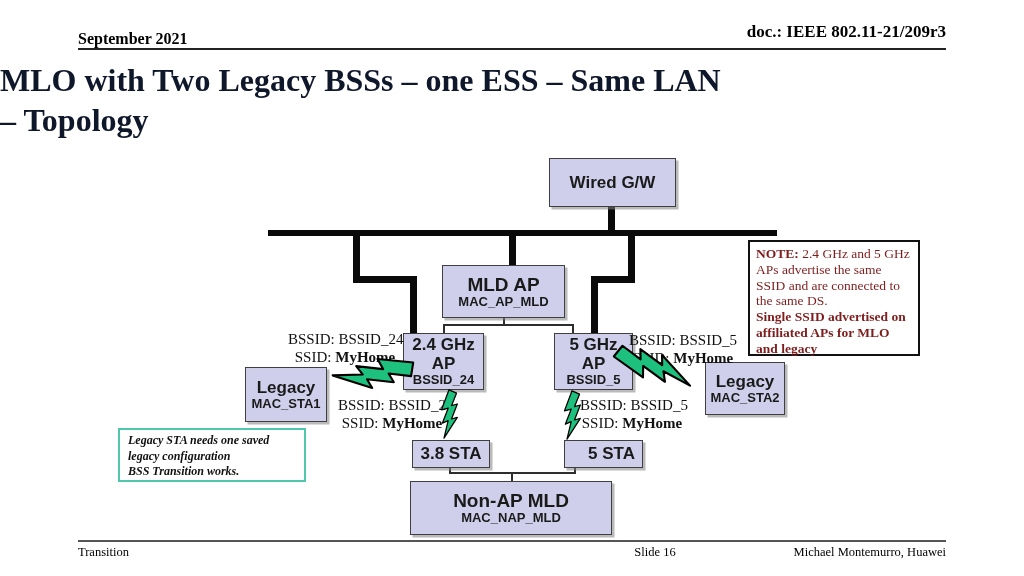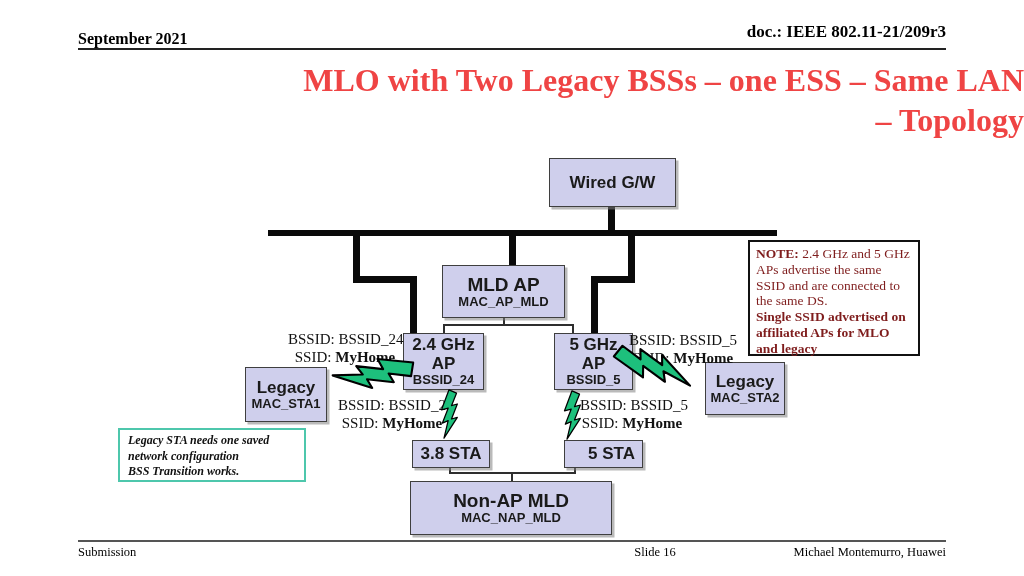--- a/index.html
+++ b/index.html
@@ -9,22 +9,22 @@
   
   .hdr-date{position:absolute;left:78px;top:30px;font-size:16px;font-weight:bold;}
   .hdr-doc{position:absolute;right:78px;top:22px;font-size:17px;font-weight:bold;margin-left:23px;}
   .hdr-line{position:absolute;left:78px;top:48px;width:868px;height:2px;background:#222;}
   .ftr-line{position:absolute;left:78px;top:540px;width:868px;height:2px;background:#555;}
   .ftr-left{position:absolute;left:78px;top:545px;font-size:12.5px;}
   .ftr-center{position:absolute;left:600px;top:545px;width:110px;text-align:center;font-size:12.5px;}
   .ftr-right{position:absolute;right:78px;top:545px;font-size:12.5px;}
 
   
-  .title{position:absolute;left:0;right:0;top:60px;text-align:right;
-         font-size:32px;font-weight:bold;line-height:1.25;color:#ef4444;}
+  .title{position:absolute;left:0;right:0;top:60px;text-align:left;
+         font-size:32px;font-weight:bold;line-height:1.25;color:#0f172a;}
 
   
   .nbox{position:absolute;background:#cfcfec;border:1.5px solid #3f3f3f;
         box-shadow:2.5px 2.5px 0 rgba(130,130,130,.55);
         display:flex;flex-direction:column;align-items:center;justify-content:center;
         font-family:"Liberation Sans",sans-serif;font-weight:bold;color:#1a1a1a;
         box-sizing:border-box;text-align:center;line-height:1.12;}
   .nbox .main{font-size:17px;}
   .nbox .big{font-size:19px;}
   .nbox .sub{font-size:13px;}
@@ -174,22 +174,22 @@
       </svg>
   </div>
 
   <div class="note">
     <span class="b">NOTE:</span><span> 2.4 GHz and 5 GHz APs advertise the same SSID and are connected to the same DS.</span>
     <div class="b">Single SSID advertised on affiliated APs for MLO and legacy</div>
   </div>
 
   <div class="callout">
     <div>Legacy STA needs one saved</div>
-    <div>network configuration</div>
+    <div>legacy configuration</div>
     <div>BSS Transition works.</div>
   </div>
 
   <div class="ftr-line"></div>
-  <div class="ftr-left">Submission</div>
+  <div class="ftr-left">Transition</div>
   <div class="ftr-center">Slide 16</div>
   <div class="ftr-right">Michael Montemurro, Huawei</div>
 
 </div>
 
 </body></html>

